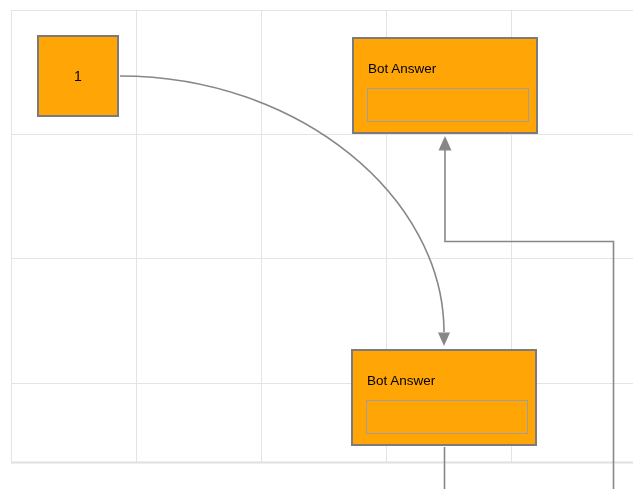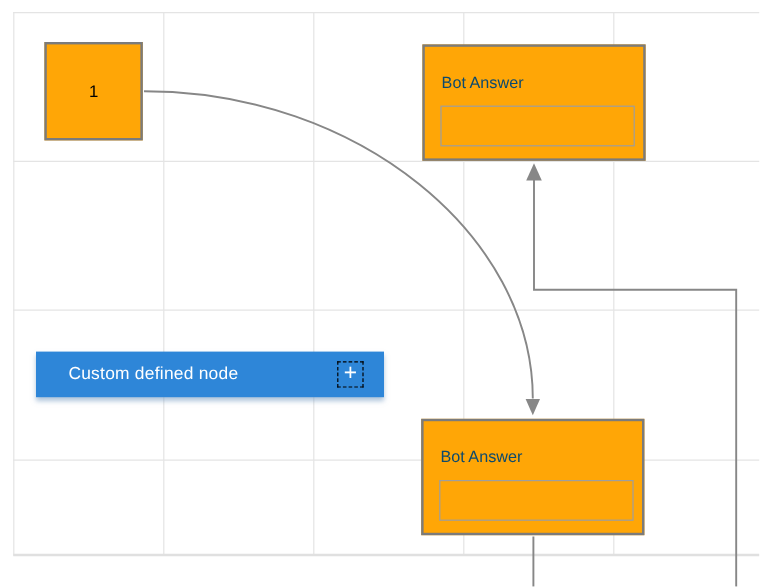--- a/index.html
+++ b/index.html
@@ -12,21 +12,21 @@
   .connector-layer { z-index:2; }
 
   .node { position:absolute; z-index:3; background:#ffa606; border:2px solid #7b7b7b; color:#000; }
 
   .square-node { left:37px; top:35px; width:82px; height:82px;
                  display:flex; align-items:center; justify-content:center; font-size:14px; }
 
   .bot-node { width:186px; height:97px; }
   .bot-node-top    { left:352px; top:37px;  }
   .bot-node-bottom { left:351px; top:349px; }
-  .bot-title { position:absolute; left:14px; top:22px; font-size:13.5px; color:#0c4a6e; }
+  .bot-title { position:absolute; left:14px; top:22px; font-size:13.5px; color:#000000; }
   .bot-input { position:absolute; left:13px; top:49px; width:162px; height:34px;
                border:1px solid #9e9e9e; background:transparent; }
 
   .custom-node { position:absolute; z-index:3; left:30px; top:293px; width:290px; height:38px;
                  background:#2e86d8; color:#ffffff; display:flex; align-items:center;
                  box-shadow:0 3px 4px rgba(110,150,190,0.55); }
   .custom-label { margin-left:27px; font-size:14.5px; letter-spacing:0.2px; }
   .add-btn { position:absolute; right:17px; top:8px; width:22px; height:22px;
              border:1px dashed #000; display:flex; align-items:center; justify-content:center;
              cursor:pointer; }
@@ -72,20 +72,14 @@
   <div class="node bot-node bot-node-top">
     <div class="bot-title">Bot Answer</div>
     <div class="bot-input"></div>
   </div>
 
   <div class="node bot-node bot-node-bottom">
     <div class="bot-title">Bot Answer</div>
     <div class="bot-input"></div>
   </div>
 
-  <div class="custom-node">
-    <span class="custom-label">Custom defined node</span>
-    <div class="add-btn">
-      <span>+</span>
-    </div>
-  </div>
 
 </div>
 
 </body></html>

